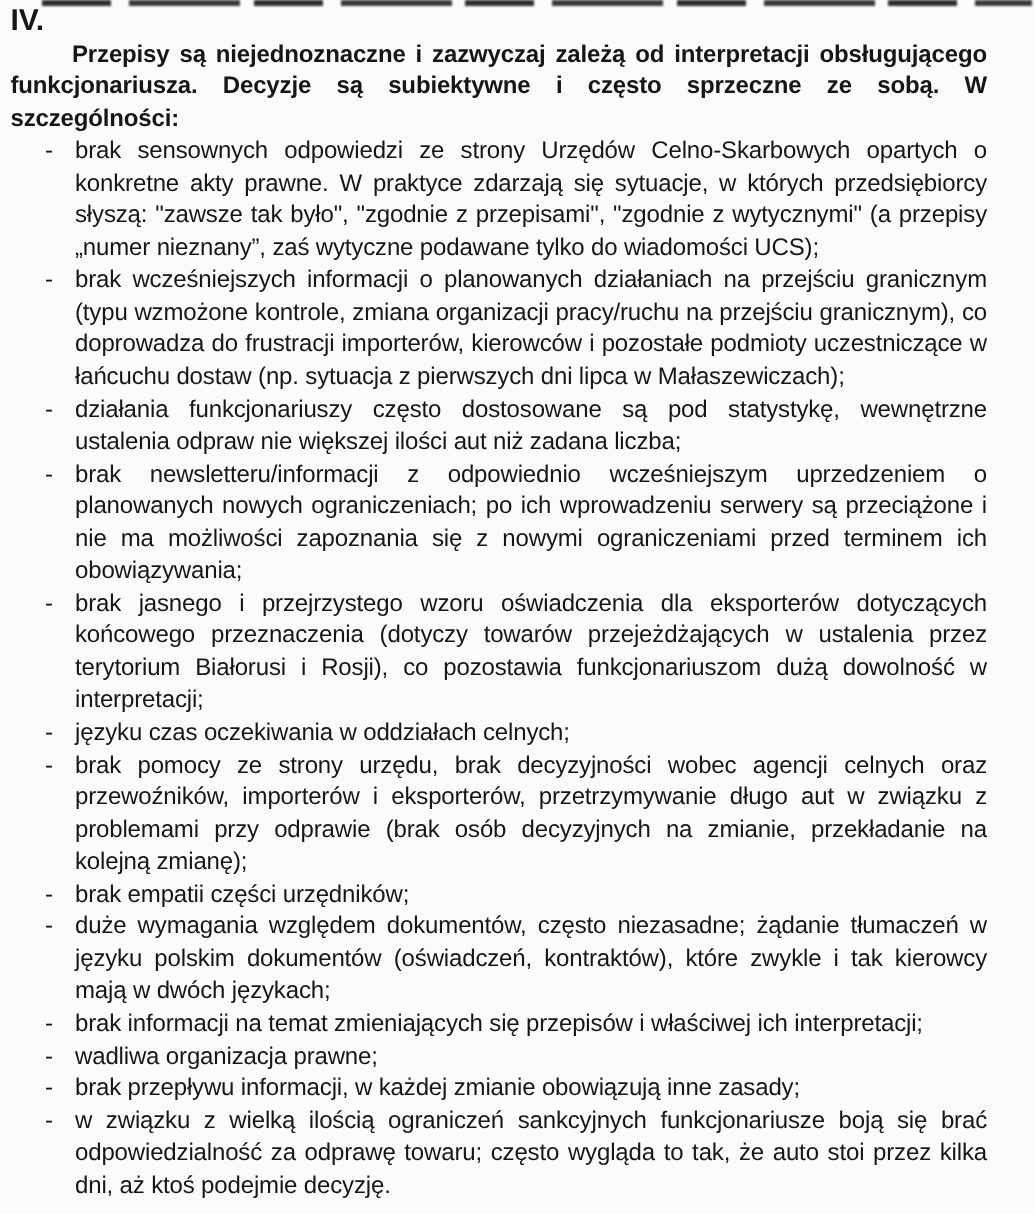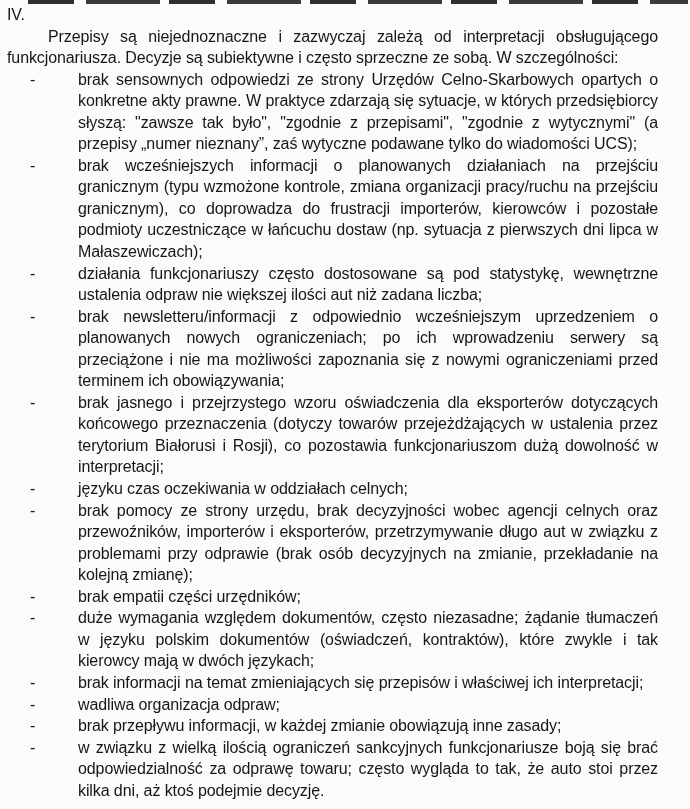--- a/index.html
+++ b/index.html
@@ -40,26 +40,26 @@
     top: 4px;
     left: 0;
     right: 0;
     font-size: 16px;
     line-height: 21.55px;
     filter: blur(0.22px);
     letter-spacing: -0.1px;
   }
   .section-number {
     margin: 0 0 0 7px;
-    font-weight: 400;
-    font-size: 16px;
+    font-weight: 700;
+    font-size: 20px;
   }
   .intro {
     margin: 0 32px 0 7px;
-    font-weight: 400;
+    font-weight: 700;
     text-align: justify;
     text-indent: 41px;
   }
   ul.points {
     list-style: none;
     margin: 0 32px 0 0;
     padding: 0;
   }
   ul.points li {
     display: flex;
@@ -68,21 +68,20 @@
   }
   .bullet-marker {
     flex: 0 0 20px;
     text-align: left;
     padding-left: 2px;
     font-weight: 400;
   }
   .bullet-text {
     flex: 1 1 auto;
     text-align: justify;
-    margin-left: 28px;
   }
 </style>
 </head>
 <body>
 
 <div class="page">
 
   <div class="cutoff-band"></div>
 
   <div class="doc">
@@ -127,21 +126,21 @@
       <li>
         <span class="bullet-marker">-</span>
         <span class="bullet-text">duże wymagania względem dokumentów, często niezasadne; żądanie tłumaczeń w języku polskim dokumentów (oświadczeń, kontraktów), które zwykle i tak kierowcy mają w dwóch językach;</span>
       </li>
       <li>
         <span class="bullet-marker">-</span>
         <span class="bullet-text">brak informacji na temat zmieniających się przepisów i właściwej ich interpretacji;</span>
       </li>
       <li>
         <span class="bullet-marker">-</span>
-        <span class="bullet-text">wadliwa organizacja odpraw;</span>
+        <span class="bullet-text">wadliwa organizacja prawne;</span>
       </li>
       <li>
         <span class="bullet-marker">-</span>
         <span class="bullet-text">brak przepływu informacji, w każdej zmianie obowiązują inne zasady;</span>
       </li>
       <li>
         <span class="bullet-marker">-</span>
         <span class="bullet-text">w związku z wielką ilością ograniczeń sankcyjnych funkcjonariusze boją się brać odpowiedzialność za odprawę towaru; często wygląda to tak, że auto stoi przez kilka dni, aż ktoś podejmie decyzję.</span>
       </li>
     </ul>

